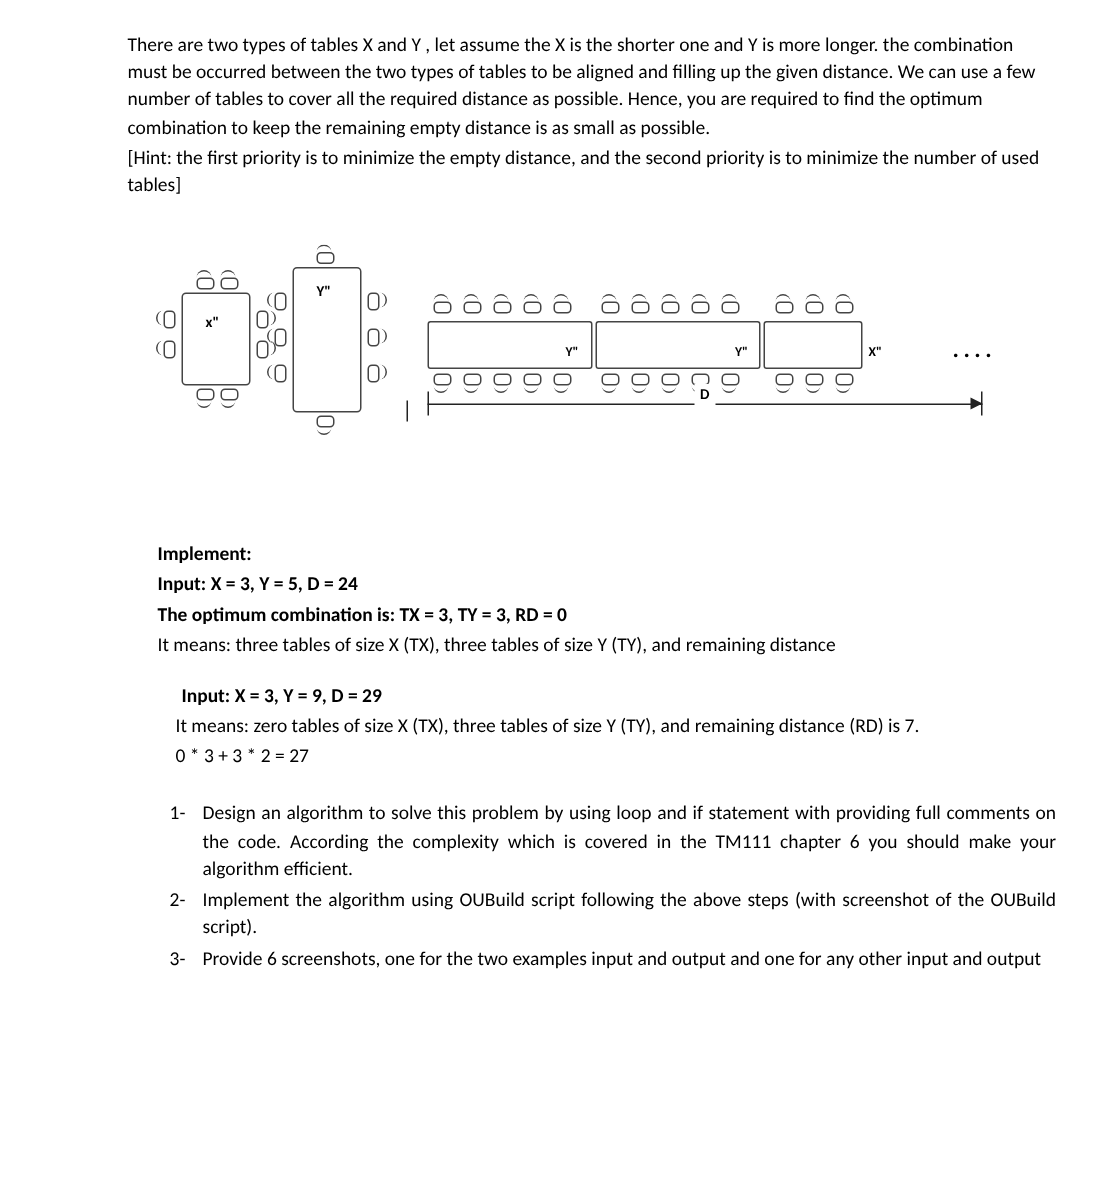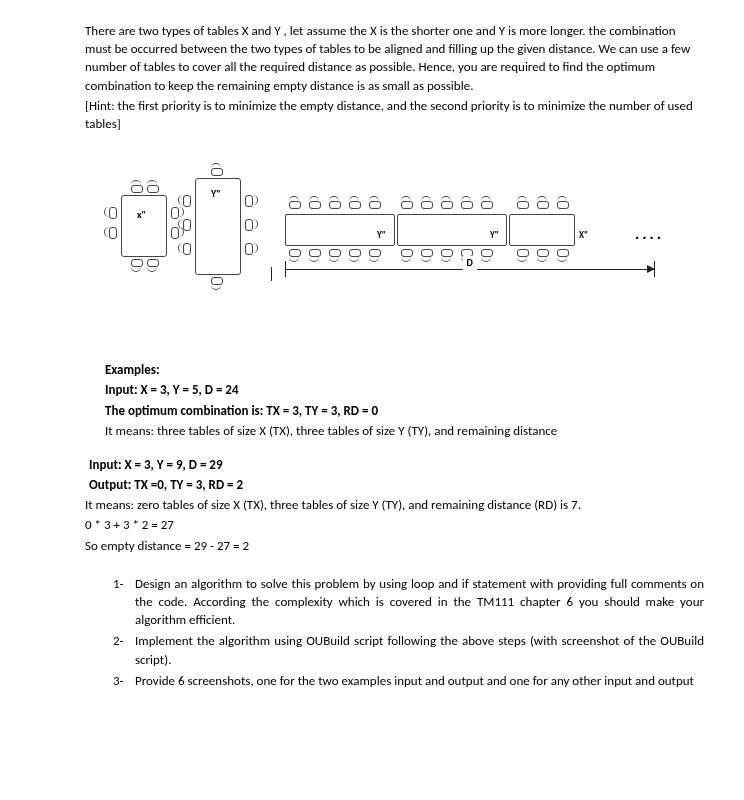--- a/index.html
+++ b/index.html
@@ -125,20 +125,21 @@
       margin-top: 4px;
     }
     .bold { font-weight: bold; }
     .mid-block {
       margin-top: 20px;
       margin-bottom: 20px;
     }
     .mid-block2 {
       margin-top: 16px;
       margin-bottom: 20px;
+      margin-left: 32px;
     }
     ol.tasks {
       margin: 2px 0 0 28px;
       padding: 0;
       list-style: none;
     }
     ol.tasks li {
       margin-bottom: 3px;
       padding-left: 22px;
       position: relative;
@@ -268,33 +269,31 @@
     <div class="dimline">
       <div class="hline"></div>
       <div class="tick l"></div>
       <div class="tick r"></div>
       <div class="dim-arrow-r"></div>
       <span class="d">D</span>
     </div>
   </div>
 
   <div class="examples-block">
-    <div class="para bold">Examples:</div>
+    <div class="para bold">Implement:</div>
     <div class="para bold">Input: X = 3, Y = 5, D = 24</div>
     <div class="para bold">The optimum combination is: TX = 3, TY = 3, RD = 0</div>
     <div class="para">It means: three tables of size X (TX), three tables of size Y (TY), and remaining distance</div>
   </div>
 
 
   <div class="mid-block2">
     <div class="para bold" style="margin-left:4px;">Input: X = 3, Y = 9, D = 29</div>
-    <div class="para bold" style="margin-left:4px;">Output: TX =0, TY = 3, RD = 2</div>
     <div class="para">It means: zero tables of size X (TX), three tables of size Y (TY), and remaining distance (RD) is 7.</div>
     <div class="para">0 * 3 + 3 * 2 = 27</div>
-    <div class="para">So empty distance = 29 - 27 = 2</div>
   </div>
 
   <ol class="tasks">
     <li>
       <span class="num">1-</span>
       <span>Design an algorithm to solve this problem by using loop and if statement with providing full comments on the code. According the complexity which is covered in the TM111 chapter 6 you should make your algorithm efficient.</span>
     </li>
     <li>
       <span class="num">2-</span>
       <span>Implement the algorithm using OUBuild script following the above steps (with screenshot of the OUBuild script).</span>

